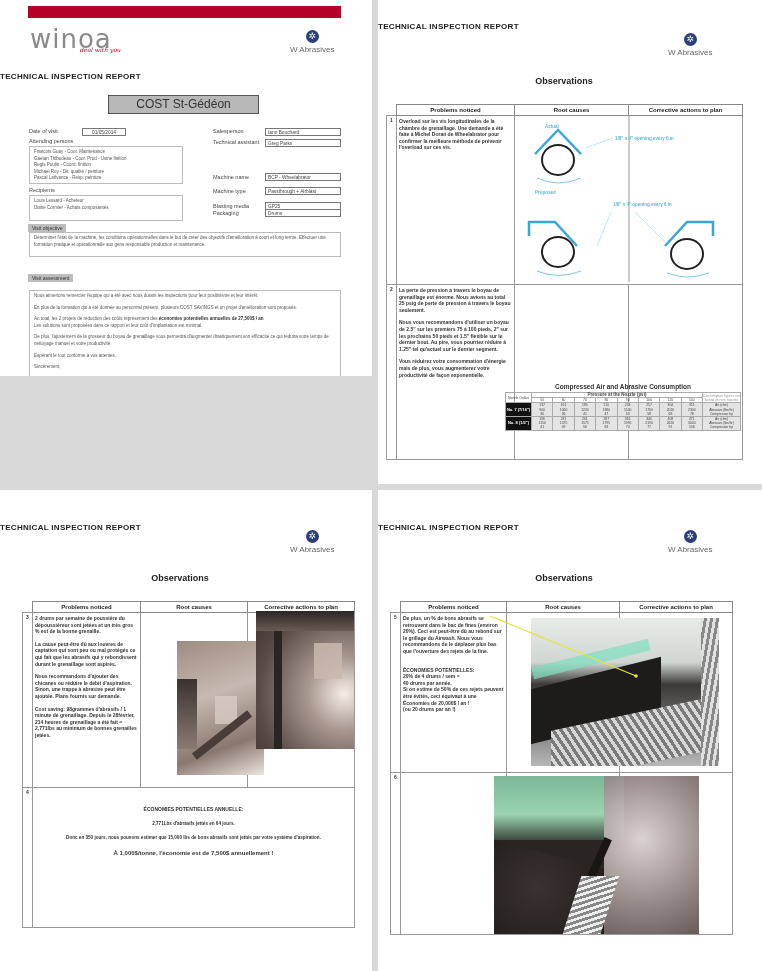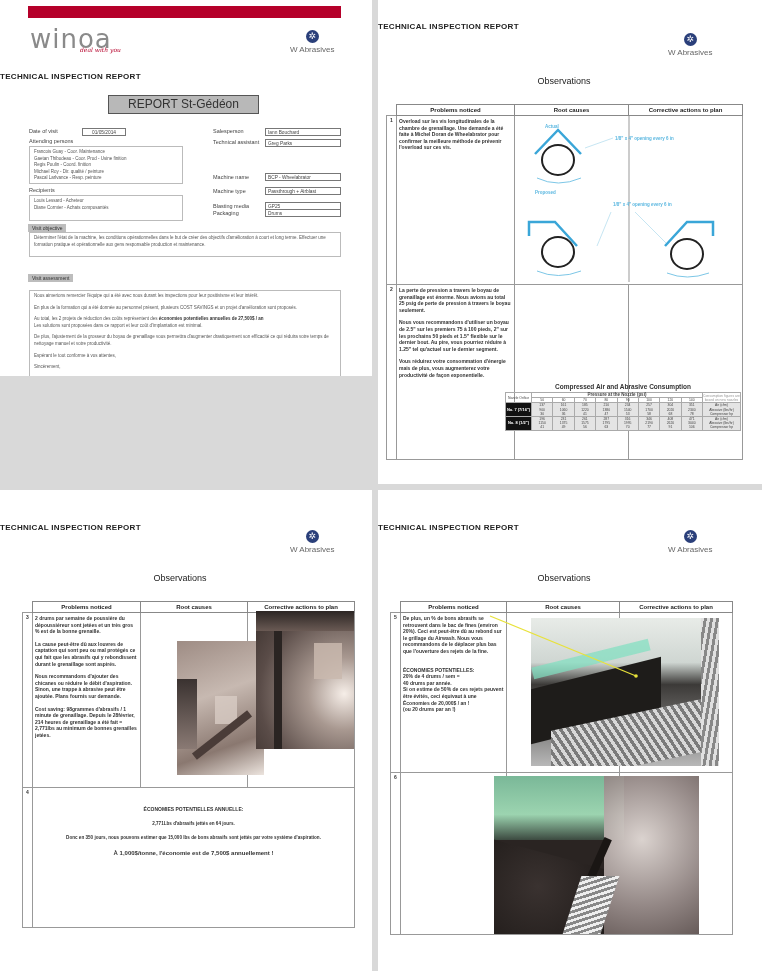--- a/index.html
+++ b/index.html
@@ -20,21 +20,21 @@
   .customer { position: absolute; left: 108px; top: 95px; width: 151px; height: 19px; background: #b8b8b8; border: 1.5px solid #555; text-align: center; font-size: 12px; line-height: 16px; color: #333; }
 
   .lbl { position: absolute; font-size: 5.5px; color: #444; }
   .field { position: absolute; border: 1px solid #777; background: #fff; font-size: 4.8px; padding: 0 2px; line-height: 7px; color: #444; height: 8px; overflow: hidden; white-space: nowrap; }
   .box { position: absolute; border: 1px solid #bbb; padding: 2px 4px; font-size: 4.5px; line-height: 6.6px; color: #555; background: #fff; }
   .section-tag { position: absolute; background: #bdbdbd; font-size: 5px; padding: 1px 4px; color: #333; }
   .assess p { margin-bottom: 5px; }
   .assess b { color: #333; }
 
   
-  .obs-head { position: absolute; left: 0; right: 12px; text-align: center; font-size: 9px; font-weight: normal; color: #222; }
+  .obs-head { position: absolute; left: 0; right: 12px; text-align: center; font-size: 9px; font-weight: bold; color: #222; }
   table.obs { position: absolute; border-collapse: collapse; table-layout: fixed; }
   table.obs th { border: 1px solid #888; font-size: 6px; font-weight: bold; height: 11px; color: #222; }
   table.obs td { border: 1px solid #999; vertical-align: top; font-size: 5px; line-height: 6.6px; color: #333; font-weight: bold; padding: 2px; }
   table.obs td.num { width: 10px; font-size: 5px; text-align: center; padding: 1px 0; }
   table.obs td p { margin-bottom: 6px; }
 
   .diagram-label { font-size: 4.5px; fill: #5ab7e0; font-family: "Liberation Sans", sans-serif; }
 
   
   .air { position: absolute; left: 505px; top: 383px; width: 236px; }
@@ -53,21 +53,21 @@
 
 <div class="page" id="p1">
   <div class="redbar"></div>
   <div class="winoa">winoa</div>
   <div class="winoa-tag">deal with you</div>
   <div class="wabr" style="left:290px; top:30px;">
     <span class="star">✲</span>
     <span>W Abrasives</span>
   </div>
   <div class="title" style="top:72px;">TECHNICAL INSPECTION REPORT</div>
-  <div class="customer">REPORT St-Gédéon</div>
+  <div class="customer">COST St-Gédéon</div>
 
   <div class="lbl" style="left:29px; top:128px;">Date of visit</div>
   <div class="field" style="left:82px; top:128px; width:44px; text-align:center;">01/05/2014</div>
 
   <div class="lbl" style="left:29px; top:138px;">Attending persons</div>
   <div class="box" style="left:29px; top:146px; width:154px; height:38px;">
     <div>Francois Guay - Coor. Maintenance</div>
     <div>Gaetan Thibodeau - Coor. Prod - Usine finition</div>
     <div>Regis Poulin - Coord. finition</div>
     <div>Michael Roy - Dir. qualité / peinture</div>

